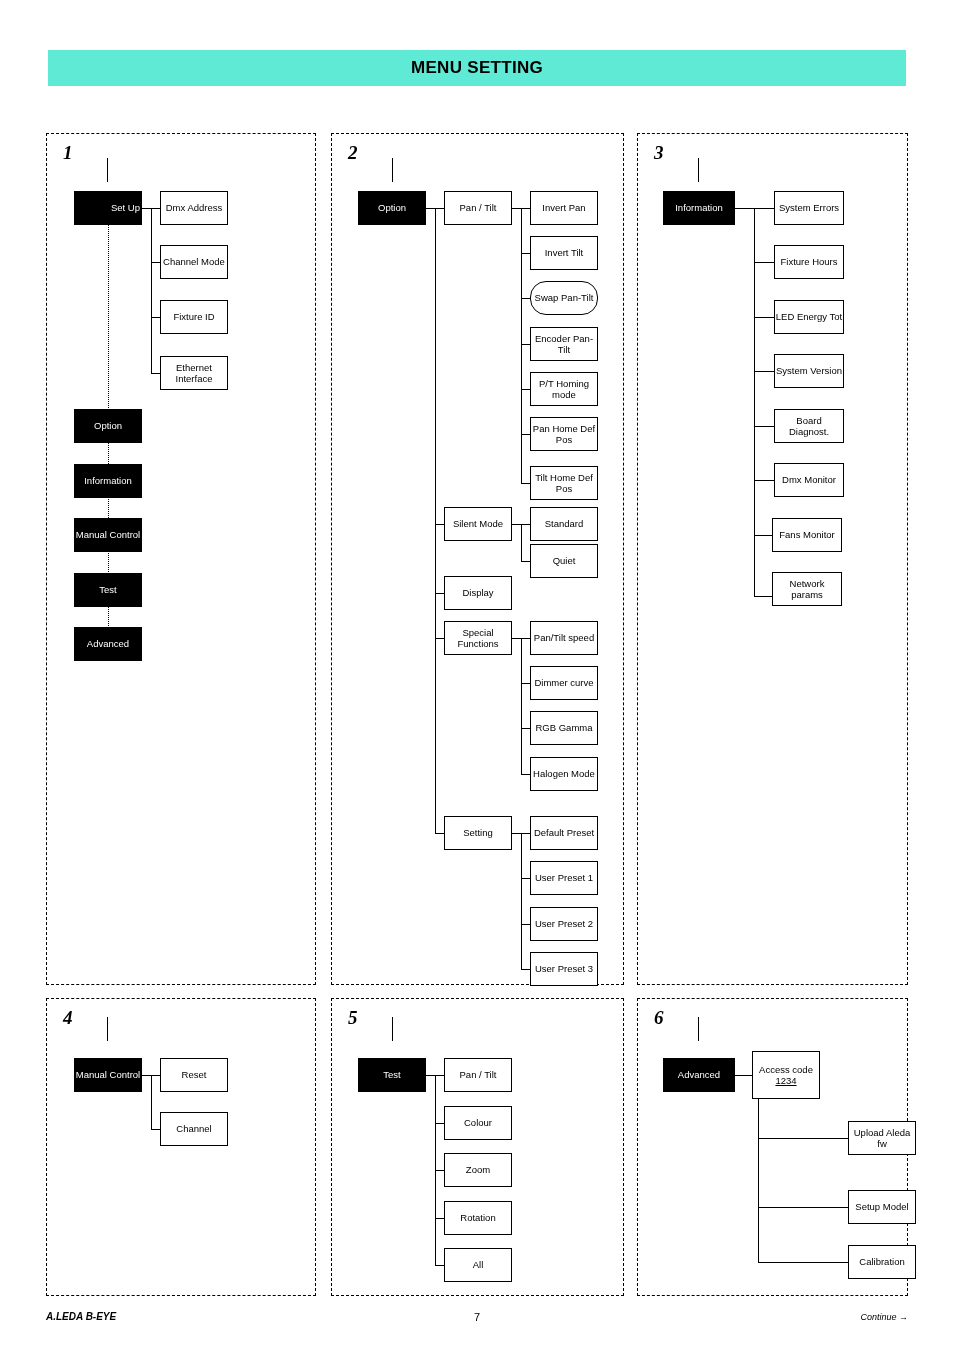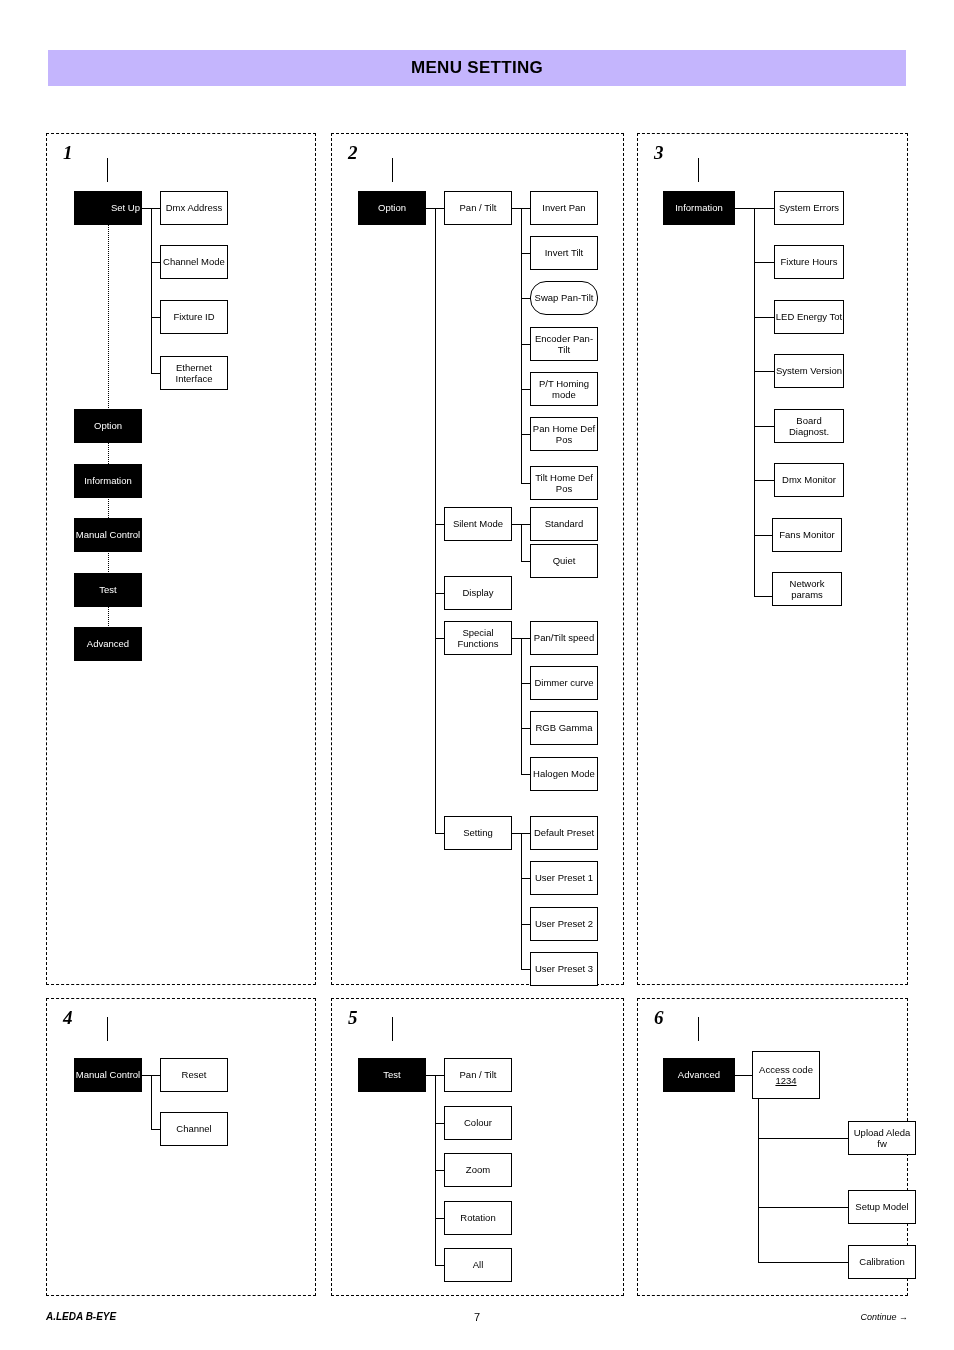--- a/index.html
+++ b/index.html
@@ -12,21 +12,21 @@
     position: relative;
     width: 954px; height: 1350px;
     overflow: hidden;
   }
 
   
   .header-bar {
     position: absolute;
     left: 48px; top: 50px;
     width: 858px; height: 36px;
-    background: #c4b5fd;
+    background: #5eead4;
     display: flex; align-items: center; justify-content: center;
   }
   .header-title {
     font-size: 17px;
     font-weight: bold;
     color: #000;
     letter-spacing: 0.3px;
   }
 
   

